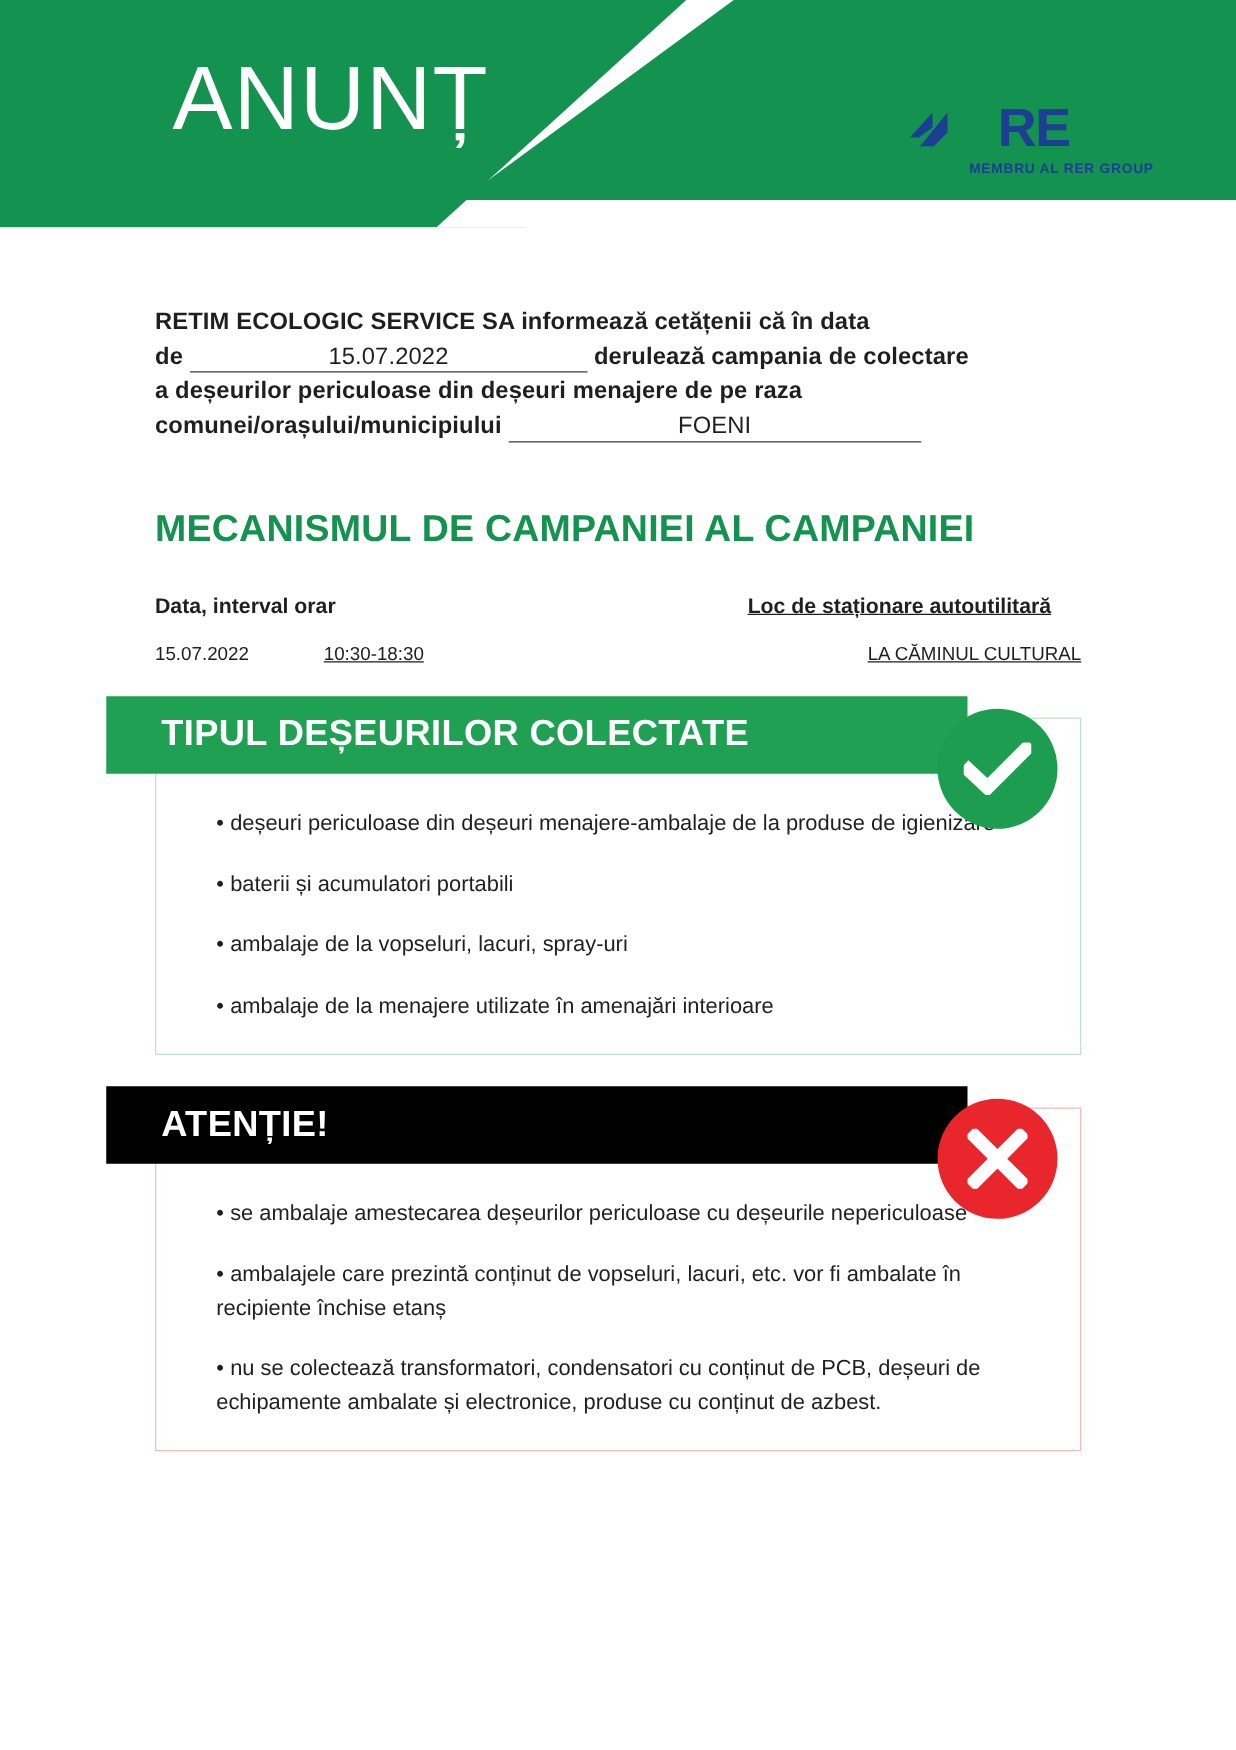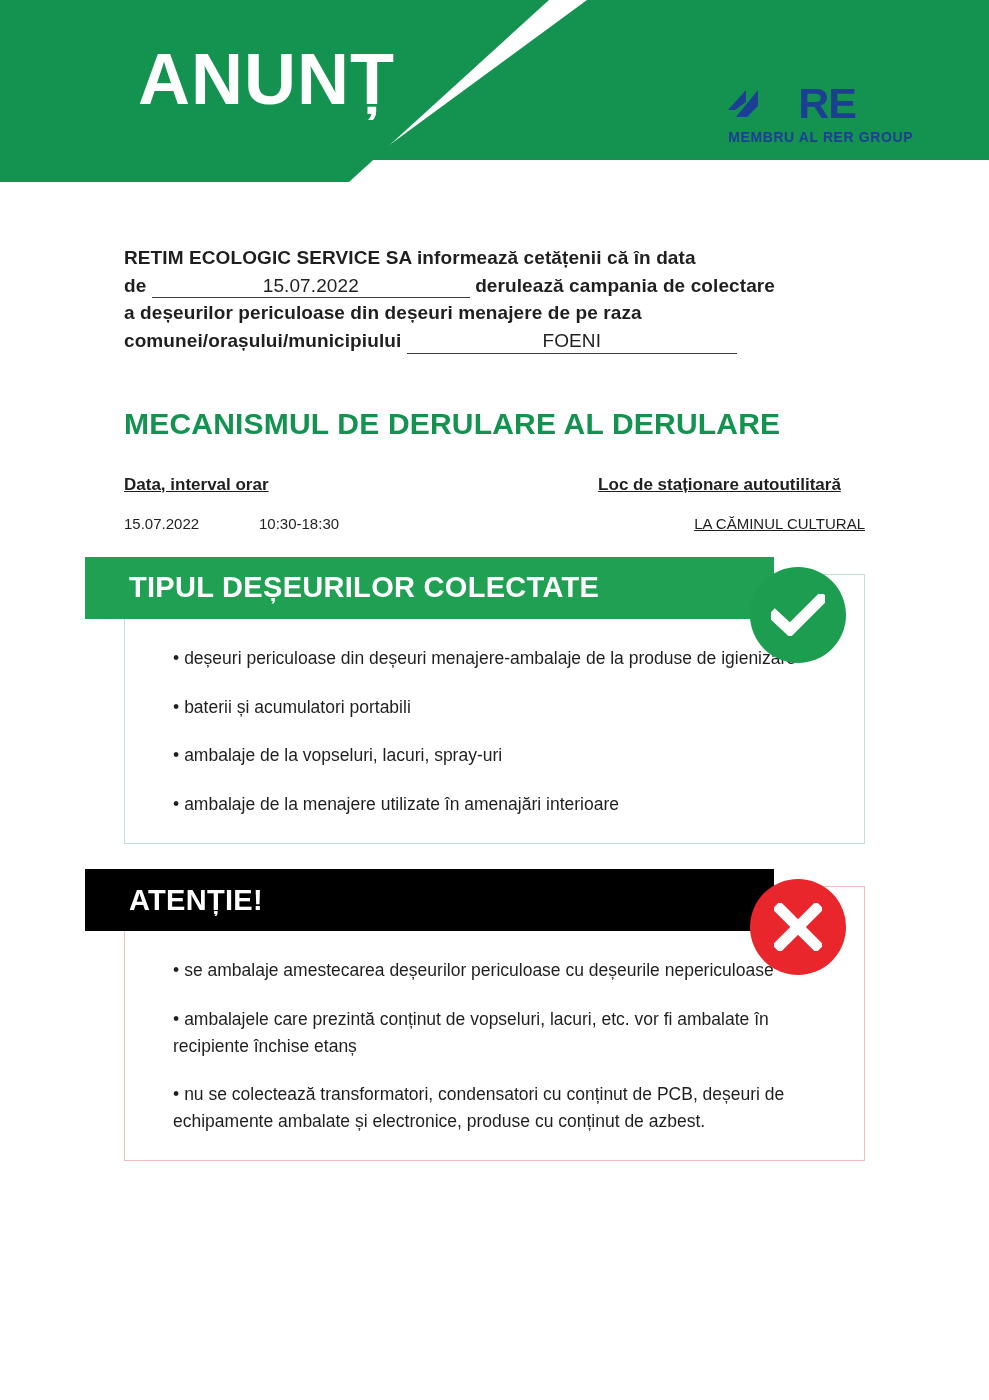--- a/index.html
+++ b/index.html
@@ -46,21 +46,21 @@
     width: 620px;
     height: 160px;
     background: #14924f;
     clip-path: polygon(218px 0, 620px 0, 620px 160px, 0 160px);
   }
   .anunt {
     position: absolute;
     left: 138px;
     top: 38px;
     font-size: 72px;
-    font-weight: bold;
+    font-weight: normal;
     color: #ffffff;
     letter-spacing: 1px;
     z-index: 5;
     font-family: "Liberation Sans", sans-serif;
   }
 
   
   .logo-wrap {
     position: absolute;
     right: 62px;
@@ -80,26 +80,26 @@
   }
   .logo-text {
     font-size: 43px;
     font-weight: bold;
     color: #1c3f94;
     letter-spacing: -1px;
     line-height: 1;
   }
   .logo-text .tim { color: #14924f; }
   .logo-sub {
-    font-size: 14px;
+    font-size: 11px;
     letter-spacing: 0.6px;
     color: #1c3f94;
     margin-top: 4px;
     font-weight: bold;
-    text-align: left;
+    text-align: right;
     padding-right: 4px;
   }
 
   
   .body-wrap {
     padding: 0 124px;
   }
   .intro {
     margin-top: 62px;
     font-size: 19px;
@@ -133,30 +133,30 @@
   .sched {
     margin-top: 34px;
     width: 100%;
   }
   .sched-head {
     display: flex;
     font-size: 17px;
     font-weight: bold;
     color: #1f1f1f;
   }
-  .sched-head .c1 { width: 450px; text-decoration: underline; }
+  .sched-head .c1 { width: 450px; }
   .sched-head .c2 { flex: 1; text-align: center; text-decoration: underline; }
   .sched-row {
     display: flex;
     font-size: 15px;
     margin-top: 20px;
     color: #1f1f1f;
   }
   .sched-row .d1 { width: 135px; }
-  .sched-row .d2 { width: 315px; }
+  .sched-row .d2 { width: 315px; text-decoration: underline; }
   .sched-row .d3 { flex: 1; text-align: right; text-decoration: underline; }
 
   
   .panel {
     position: relative;
     margin-top: 42px;
     border: 1.2px solid #d9d9d9;
     padding: 0 0 26px 4px;
   }
   .panel-green { border-color: #bfe3cf; }
@@ -239,21 +239,21 @@
   <div class="intro">
     <span>RETIM ECOLOGIC SERVICE SA informează cetățenii că în data</span><br>
     <span>de</span>
     <span class="fill-line fill-date">15.07.2022</span>
     <span>derulează campania de colectare</span><br>
     <span>a deșeurilor periculoase din deșeuri menajere de pe raza</span><br>
     <span>comunei/orașului/municipiului</span>
     <span class="fill-line fill-loc">FOENI</span>
   </div>
 
-  <div class="mech-title">MECANISMUL DE DERULARE AL DERULARE</div>
+  <div class="mech-title">MECANISMUL DE CAMPANIEI AL CAMPANIEI</div>
 
   <div class="sched">
     <div class="sched-head">
       <div class="c1">Data, interval orar</div>
       <div class="c2">Loc de staționare autoutilitară</div>
     </div>
     <div class="sched-row">
       <div class="d1">15.07.2022</div>
       <div class="d2">10:30-18:30</div>
       <div class="d3">LA CĂMINUL CULTURAL</div>

